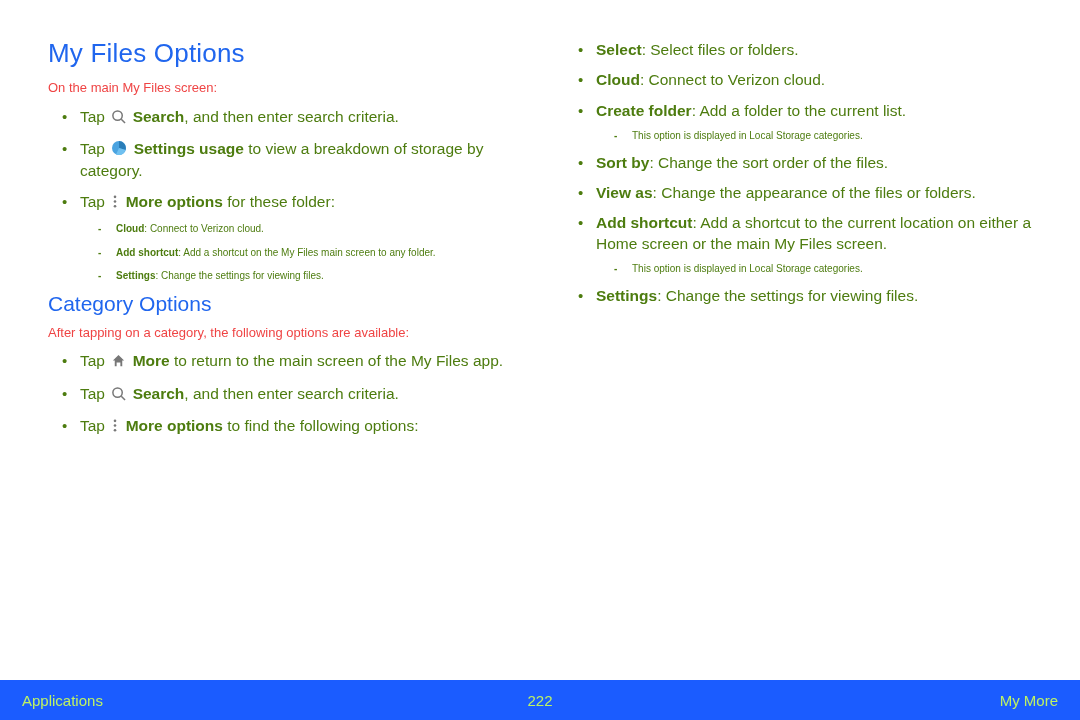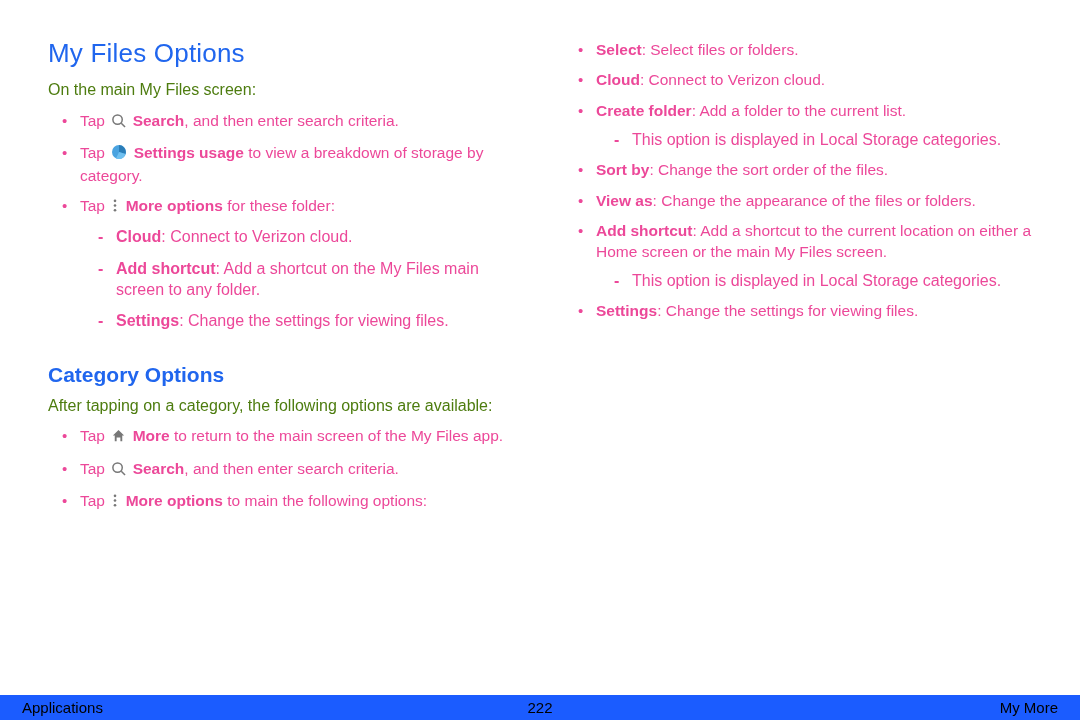--- a/index.html
+++ b/index.html
@@ -1,30 +1,30 @@
 <!DOCTYPE html>
 <html><head>
 <meta charset="utf-8">
 <style>
   * { box-sizing: border-box; margin: 0; padding: 0; }
   html, body { width: 1080px; height: 720px; font-family: Arial, Helvetica, sans-serif; position: relative; }
   .page { display: flex; width: 1080px; height: 688px; padding: 38px 48px 28px 48px; gap: 48px; }
   .col { flex: 1; display: flex; flex-direction: column; }
   h1.section { color: #2066ee; font-size: 26px; font-weight: 400; margin-bottom: 10px; letter-spacing: 0.2px; }
-  h2.subsection { color: #2066ee; font-size: 21px; font-weight: 700; margin-top: 22px; margin-bottom: 8px; }
-  p.intro { font-size: 16px; color: #4d7c0f; line-height: 1.35; margin-bottom: 10px; }
+  h2.subsection { color: #2066ee; font-size: 21px; font-weight: 400; margin-bottom: 8px; }
+  p.intro { font-size: 13px; color: #ef4444; line-height: 1.35; margin-bottom: 10px; }
   ul.bullets { list-style: none; margin-left: 18px; }
-  ul.bullets > li { position: relative; padding-left: 14px; font-size: 15.5px; line-height: 1.32; margin-bottom: 10px; color: #ec4899; }
+  ul.bullets > li { position: relative; padding-left: 14px; font-size: 15.5px; line-height: 1.32; margin-bottom: 10px; color: #4d7c0f; }
   ul.bullets > li::before { content: "•"; position: absolute; left: -4px; top: 0; font-size: 15px; }
   ul.dashes { list-style: none; margin-left: 22px; margin-top: 8px; }
-  ul.dashes > li { position: relative; padding-left: 14px; font-size: 16px; line-height: 1.32; margin-bottom: 10px; }
+  ul.dashes > li { position: relative; padding-left: 14px; font-size: 10px; line-height: 1.32; margin-bottom: 10px; }
   ul.dashes > li::before { content: "‑"; position: absolute; left: -4px; top: 0; font-weight: bold; }
   b { font-weight: 700; }
   .icon { display: inline-block; vertical-align: -2px; margin: 0 2px; }
-  .footer { position: absolute; bottom: 0; left: 0; width: 1080px; height: 25px; background: #1b5cff; color: #000000; display: flex; align-items: center; justify-content: space-between; padding: 0 22px; font-size: 15px; }
+  .footer { position: absolute; bottom: 0; left: 0; width: 1080px; height: 40px; background: #1b5cff; color: #bef264; display: flex; align-items: center; justify-content: space-between; padding: 0 22px; font-size: 15px; }
   .footer .left { flex:1; text-align:left; }
   .footer .center { flex:1; text-align:center; }
   .footer .right { flex:1; text-align:right; }
 </style>
 </head>
 <body>
 
 <div class="page">
   <div class="col">
     <h1 class="section">My Files Options</h1>
@@ -59,21 +59,21 @@
               <path d="M2 8 L8 2 L14 8 L12 8 L12 14 L10 14 L10 10 L6 10 L6 14 L4 14 L4 8 Z" fill="#777"></path>
             </svg></span> <b>More</b><span> to return to the main screen of the My&nbsp;Files app.</span></li>
       <li><span>Tap </span><span class="icon"><svg width="15" height="15" viewBox="0 0 16 16">
               <circle cx="7" cy="7" r="5" fill="none" stroke="#777" stroke-width="1.6"></circle>
               <line x1="11" y1="11" x2="15" y2="15" stroke="#777" stroke-width="1.6"></line>
             </svg></span> <b>Search</b><span>, and then enter search criteria.</span></li>
       <li><span>Tap </span><span class="icon"><svg width="8" height="15" viewBox="0 0 6 16">
               <circle cx="3" cy="3" r="1.4" fill="#777"></circle>
               <circle cx="3" cy="8" r="1.4" fill="#777"></circle>
               <circle cx="3" cy="13" r="1.4" fill="#777"></circle>
-            </svg></span> <b>More options</b><span> to main the following options:</span></li>
+            </svg></span> <b>More options</b><span> to find the following options:</span></li>
     </ul>
   </div>
 
   <div class="col">
     <ul class="bullets" style="margin-top:2px;">
       <li><b>Select</b><span>: Select files or folders.</span></li>
       <li><b>Cloud</b><span>: Connect to Verizon cloud.</span></li>
       <li><b>Create folder</b><span>: Add a folder to the current list.</span>
         <ul class="dashes">
           <li><span>This option is displayed in Local Storage categories.</span></li>

